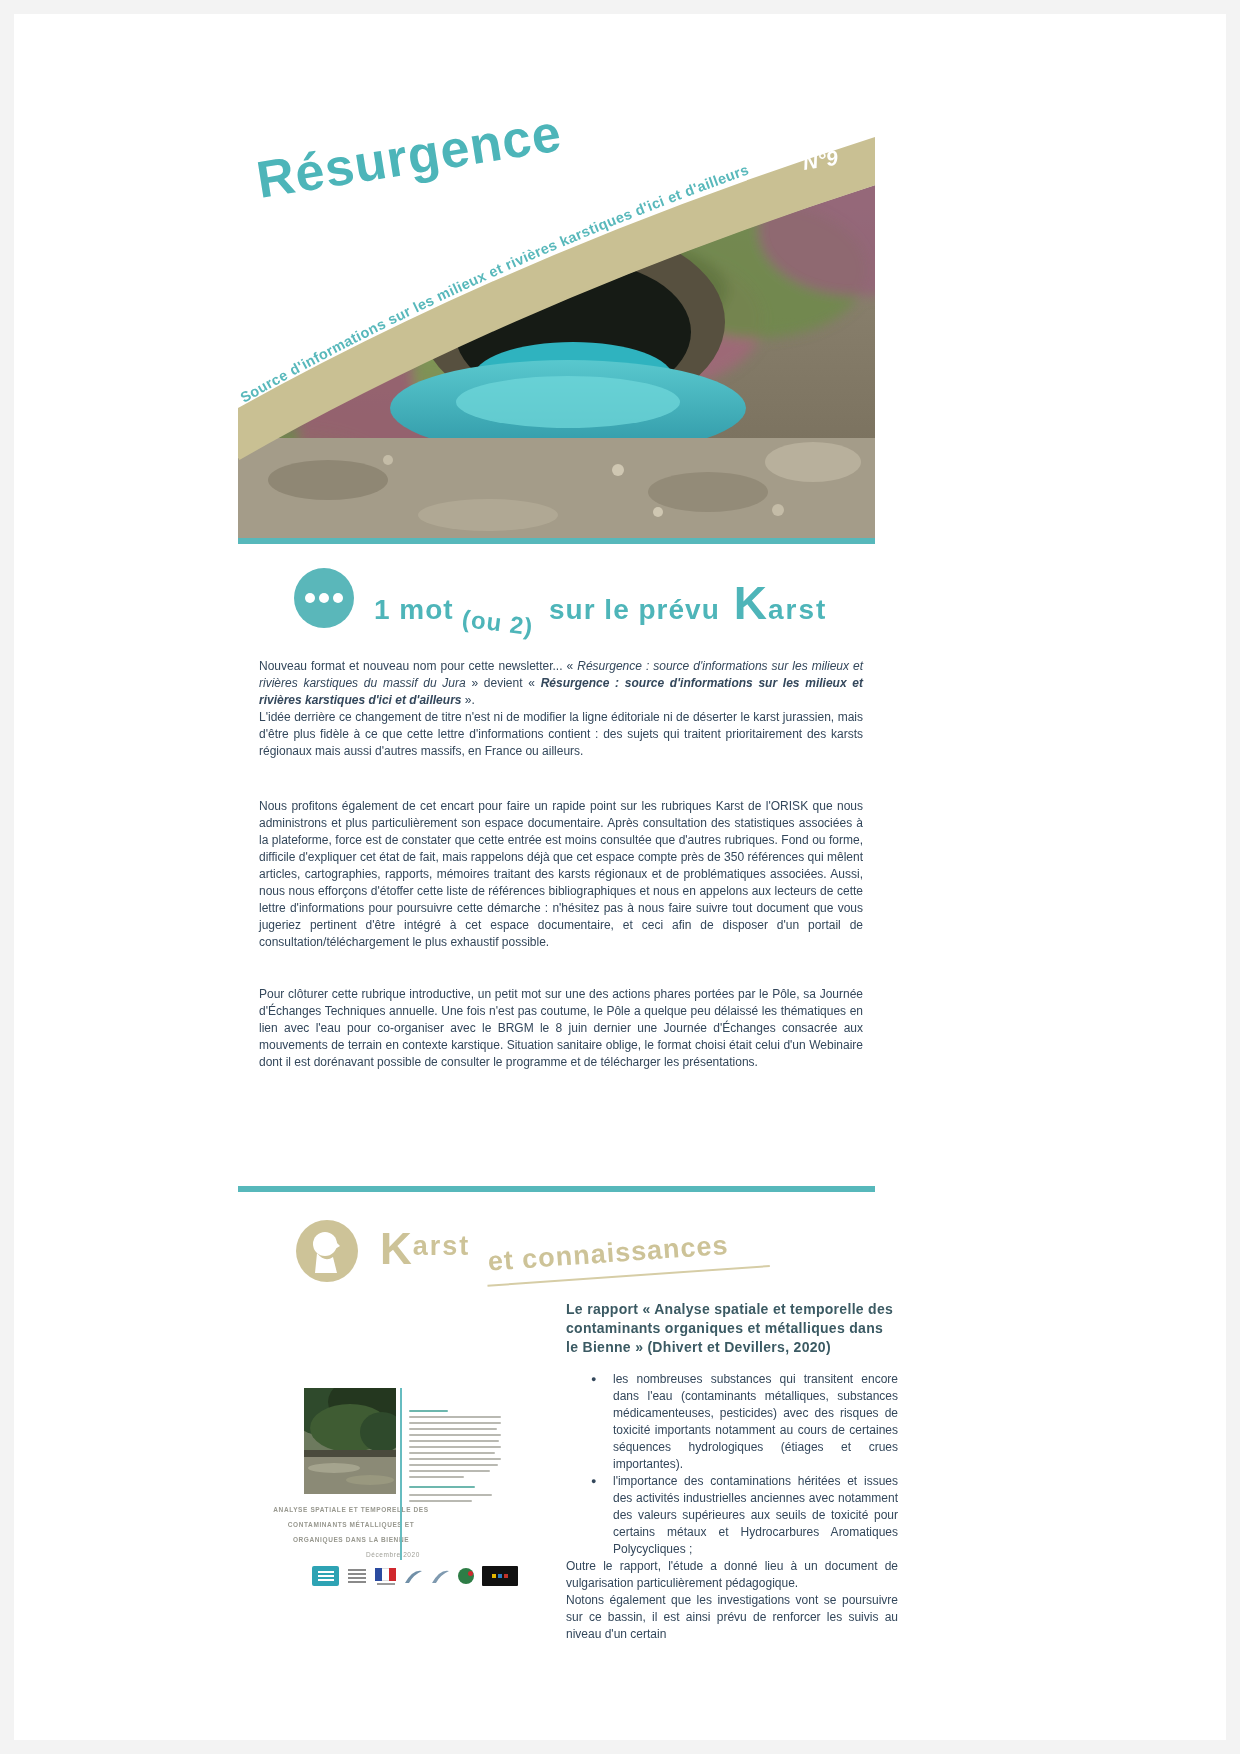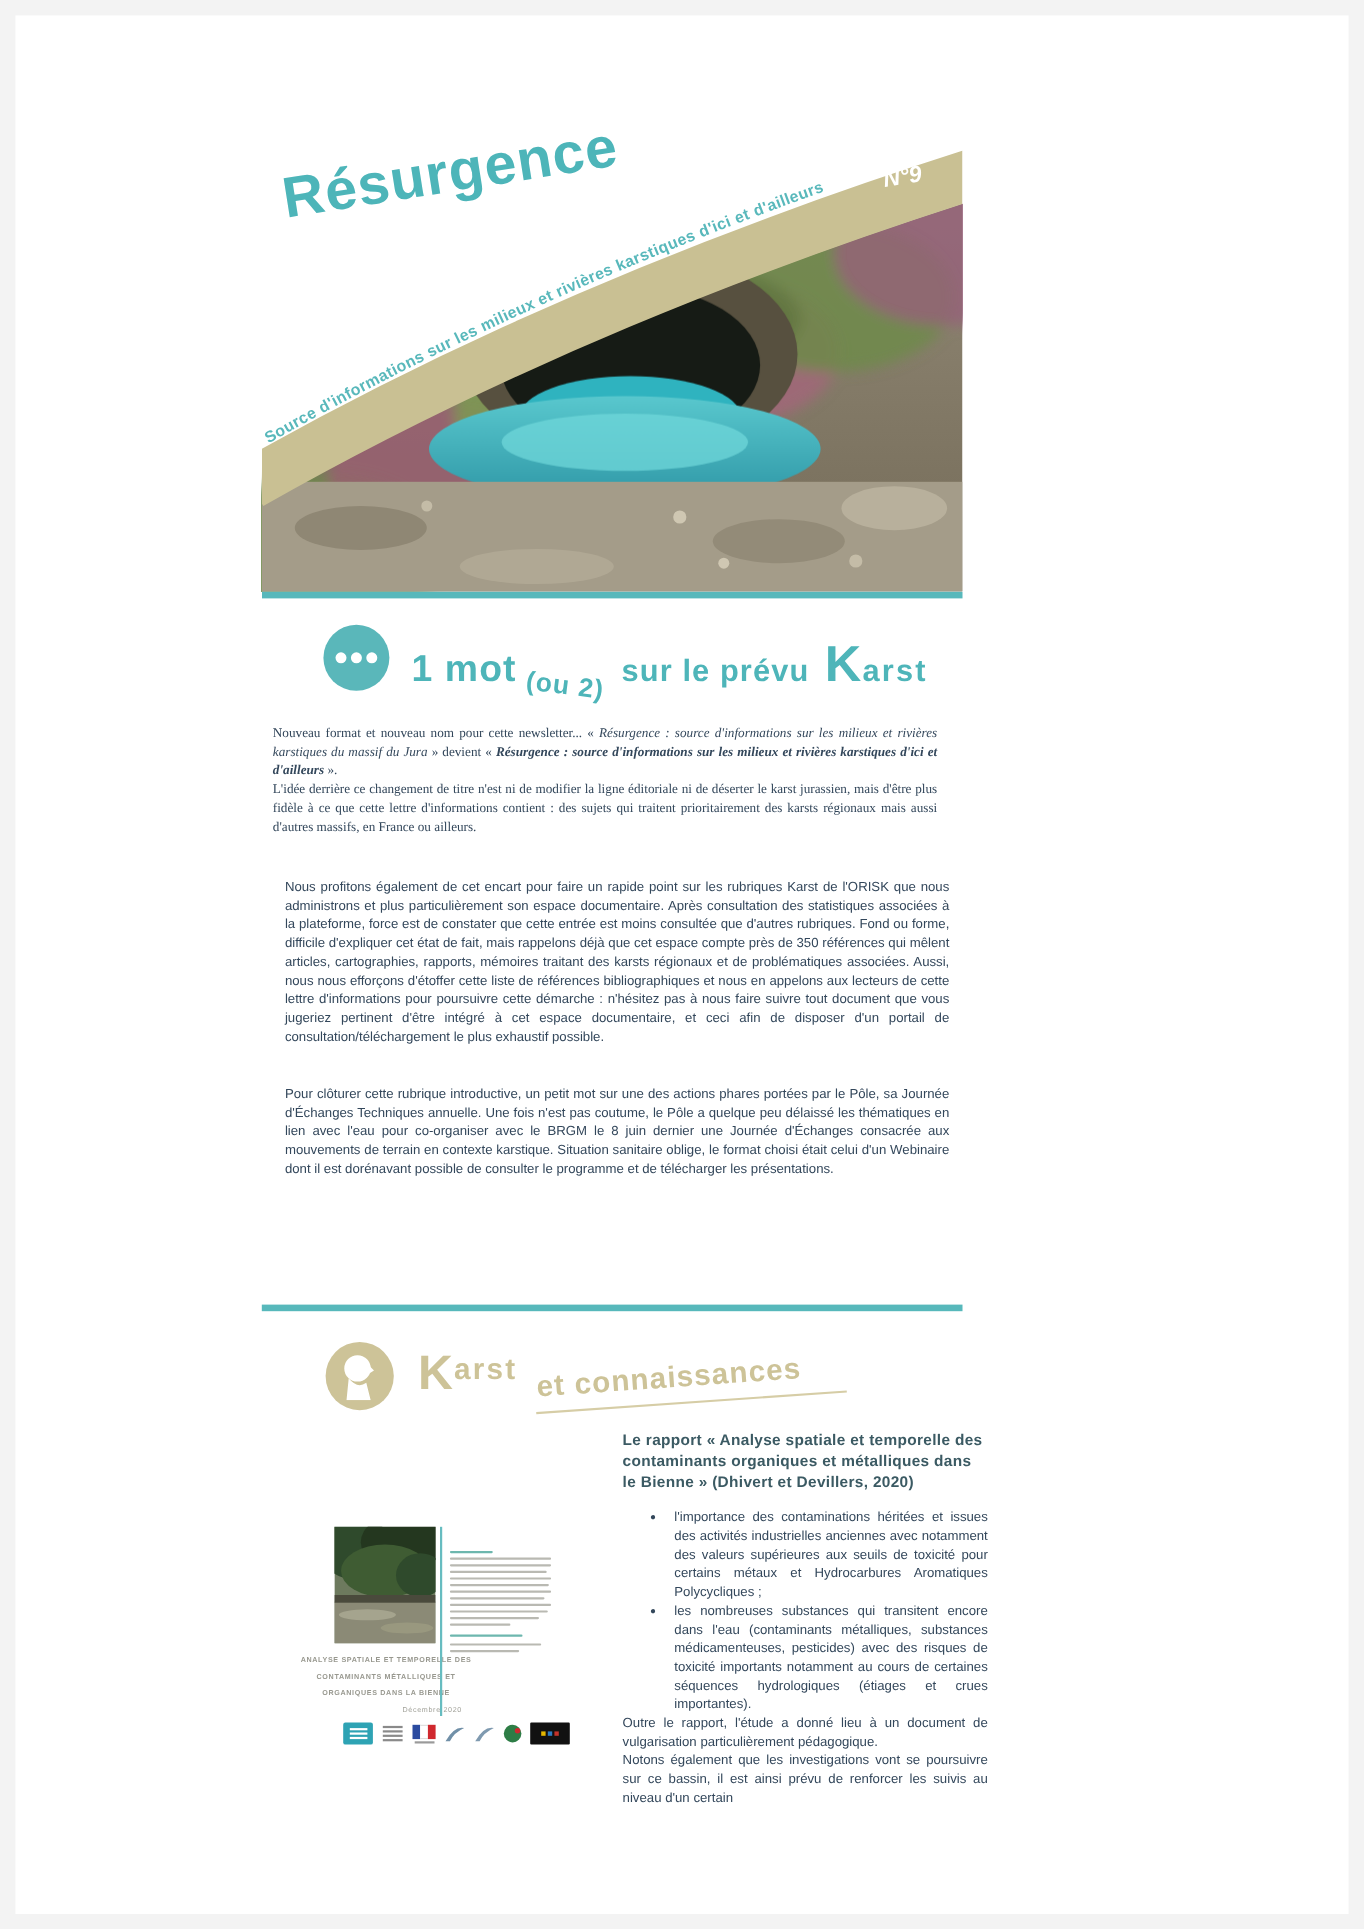--- a/index.html
+++ b/index.html
@@ -11,21 +11,21 @@
   
   .hero{left:238px;top:60px;width:637px;height:478px;background:#fff;overflow:hidden;}
   
   .rule{left:238px;width:637px;height:6px;background:#57b8bb;}
 
   
   .circle-icon{border-radius:50%;display:flex;align-items:center;justify-content:center;}
   .s1-circle{left:294px;top:568px;width:60px;height:60px;background:#5ab7ba;gap:4px;}
   .dot{width:10px;height:10px;border-radius:50%;background:#ffffff;}
   .s1-title{left:374px;top:576px;display:flex;align-items:baseline;color:#4eb5b9;font-weight:bold;letter-spacing:1px;}
-  .t1{font-size:34px;}
+  .t1{font-size:28px;}
   .t2{font-size:24px;display:inline-block;transform:translateY(12px) rotate(7deg);margin:0 8px;}
   .t3{font-size:28px;margin-left:8px;}
   .tk{font-size:46px;margin-left:14px;}
   .ta{font-size:28px;letter-spacing:2px;}
 
   .s2-circle{left:296px;top:1220px;width:62px;height:62px;background:#cdc398;}
   .s2-title{left:380px;top:1224px;color:#cdc398;font-weight:bold;letter-spacing:1px;white-space:nowrap;}
   .k2{font-size:44px;}
   .a2{font-size:27px;letter-spacing:2px;vertical-align:9px;}
   .tail2{font-size:27px;display:inline-block;transform:rotate(-4deg) translate(16px,-2px);
@@ -153,21 +153,21 @@
       <span class="dot"></span>
     </div>
     <div class="abs s1-title" style="left:360px;top:562px;">
       <span class="t1">1 mot</span>
       <span class="t2">(ou 2)</span>
       <span class="t3">sur le prévu</span>
       <span class="tk">K</span>
       <span class="ta">arst</span>
     </div>
 
-    <div class="abs para p1" style="left:234px;top:644px;font-family:Liberation Serif, serif;">
+    <div class="abs para p1" style="left:245px;top:644px;">
       <span>Nouveau format et nouveau nom pour cette newsletter... « </span><span class="it">Résurgence : source d'informations sur les milieux et rivières karstiques du massif du Jura</span><span> » devient « </span><span class="bi">Résurgence : source d'informations sur les milieux et rivières karstiques d'ici et d'ailleurs</span><span> ».</span>
       <br>
       <span>L'idée derrière ce changement de titre n'est ni de modifier la ligne éditoriale ni de déserter le karst jurassien, mais d'être plus fidèle à ce que cette lettre d'informations contient : des sujets qui traitent prioritairement des karsts régionaux mais aussi d'autres massifs, en France ou ailleurs.</span>
     </div>
 
     <div class="abs para p2" style="left:245px;top:784px;">Nous profitons également de cet encart pour faire un rapide point sur les rubriques Karst de l'ORISK que nous administrons et plus particulièrement son espace documentaire. Après consultation des statistiques associées à la plateforme, force est de constater que cette entrée est moins consultée que d'autres rubriques. Fond ou forme, difficile d'expliquer cet état de fait, mais rappelons déjà que cet espace compte près de 350 références qui mêlent articles, cartographies, rapports, mémoires traitant des karsts régionaux et de problématiques associées. Aussi, nous nous efforçons d'étoffer cette liste de références bibliographiques et nous en appelons aux lecteurs de cette lettre d'informations pour poursuivre cette démarche : n'hésitez pas à nous faire suivre tout document que vous jugeriez pertinent d'être intégré à cet espace documentaire, et ceci afin de disposer d'un portail de consultation/téléchargement le plus exhaustif possible.</div>
 
     <div class="abs para p3" style="left:245px;top:972px;">Pour clôturer cette rubrique introductive, un petit mot sur une des actions phares portées par le Pôle, sa Journée d'Échanges Techniques annuelle. Une fois n'est pas coutume, le Pôle a quelque peu délaissé les thématiques en lien avec l'eau pour co-organiser avec le BRGM le 8 juin dernier une Journée d'Échanges consacrée aux mouvements de terrain en contexte karstique. Situation sanitaire oblige, le format choisi était celui d'un Webinaire dont il est dorénavant possible de consulter le programme et de télécharger les présentations.</div>
 
 
@@ -259,21 +259,21 @@
           <i style="background:#e3b600"></i>
             <i style="background:#2b7bc2"></i>
             <i style="background:#c2332b"></i>
         </div>
       </div>
     </div>
 
     <div class="abs article" style="left:516px;top:1286px;margin-left:36px;">
       <h3>Le rapport « Analyse spatiale et temporelle des contaminants organiques et métalliques dans le Bienne » (Dhivert et Devillers, 2020)</h3>
       <ul>
+        <li>les nombreuses substances qui transitent encore dans l'eau (contaminants métalliques, substances médicamenteuses, pesticides) avec des risques de toxicité importants notamment au cours de certaines séquences hydrologiques (étiages et crues importantes).</li>
         <li>l'importance des contaminations héritées et issues des activités industrielles anciennes avec notamment des valeurs supérieures aux seuils de toxicité pour certains métaux et Hydrocarbures Aromatiques Polycycliques ;</li>
-        <li>les nombreuses substances qui transitent encore dans l'eau (contaminants métalliques, substances médicamenteuses, pesticides) avec des risques de toxicité importants notamment au cours de certaines séquences hydrologiques (étiages et crues importantes).</li>
       </ul>
       <p>Outre le rapport, l'étude a donné lieu à un document de vulgarisation particulièrement pédagogique.</p>
       <p>Notons également que les investigations vont se poursuivre sur ce bassin, il est ainsi prévu de renforcer les suivis au niveau d'un certain</p>
     </div>
 
   </div>
 </div>
 
 </body></html>

